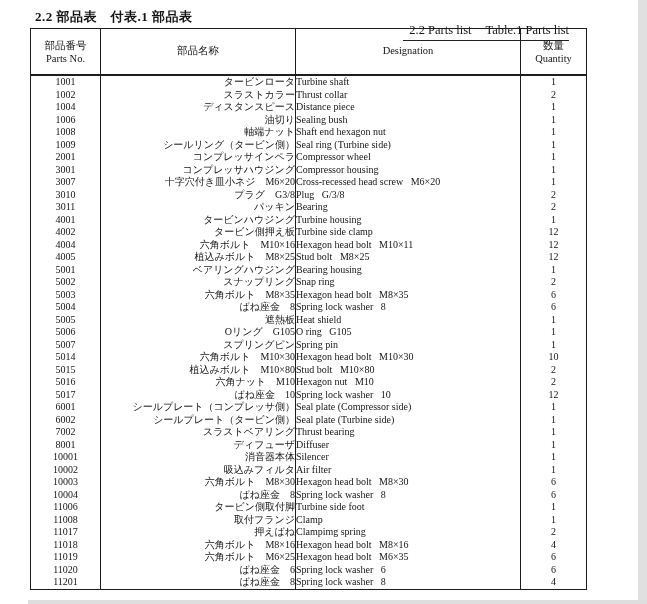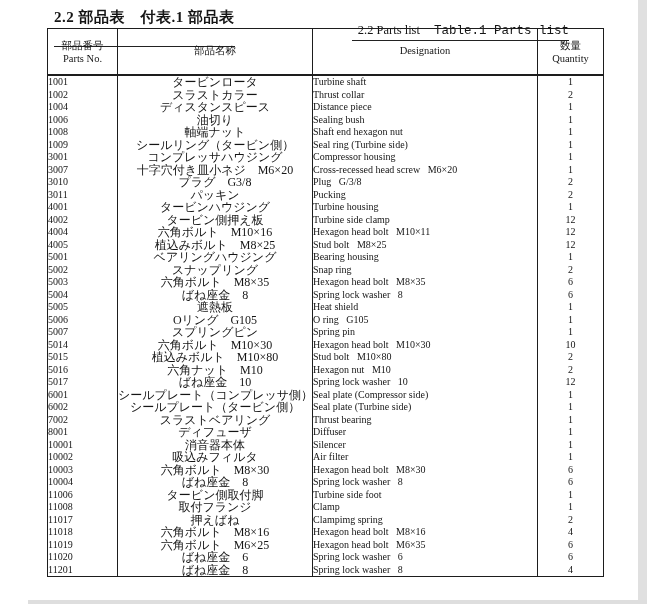--- a/index.html
+++ b/index.html
@@ -5,50 +5,50 @@
   html,body{margin:0;padding:0;}
   body{
     width:647px;height:604px;position:relative;background:#ffffff;
     font-family:"Liberation Serif","DejaVu Serif",serif;
     color:#151515;overflow:hidden;
   }
   .scan-edge-right{position:absolute;top:0;right:0;width:9px;height:604px;background:#e0e0e0;}
   .scan-edge-bottom{position:absolute;left:28px;bottom:0;right:0;height:4px;background:#dedede;}
 
   .title-left{
-    position:absolute;left:54px;top:8px;font-size:15px;font-weight:bold;
-    letter-spacing:0.5px;border-bottom:1.5px solid #222;padding-bottom:19px;white-space:pre;
+    position:absolute;left:35px;top:8px;font-size:13px;font-weight:bold;
+    letter-spacing:0.5px;border-bottom:1.5px solid #222;padding-bottom:2px;white-space:pre;
   }
   .title-right{
     position:absolute;right:78px;top:8px;font-size:12.5px;
     border-bottom:1.5px solid #222;padding-bottom:2px;white-space:pre;
   }
   .title-right .serif-part{font-family:"Liberation Serif","DejaVu Serif",serif;margin-top:7px;}
-  .title-right .sans-part{font-family:Liberation Mono, monospace;margin-left:14px;}
+  .title-right .sans-part{font-family:Liberation Serif, serif;margin-left:14px;}
 
   table.parts{
-    position:absolute;left:47px;top:28px;width:556px;
+    position:absolute;left:30px;top:28px;width:556px;
     border-collapse:collapse;table-layout:fixed;
   }
   table.parts td,table.parts th{
     border-left:1.4px solid #1d1d1d;border-right:1.4px solid #1d1d1d;
     padding:0;margin:0;overflow:hidden;
   }
   table.parts{border:1.6px solid #1d1d1d;}
   thead th{
     border-bottom:2.2px solid #1d1d1d;
     font-weight:normal;font-size:10.5px;line-height:13px;
     height:30px;vertical-align:middle;text-align:center;
   }
   thead th.va-top{vertical-align:top;padding-top:15px;}
   tbody td{
     height:12.5px;line-height:12.5px;font-size:10px;white-space:pre;
   }
-  td.col-no{}
-  td.col-name{text-align:center;padding-left:5px;font-size:12px;}
+  td.col-no{text-align:center;}
+  td.col-name{text-align:right;padding-left:5px;font-size:10px;}
   td.col-desig{text-align:left;padding-left:3px;}
   td.col-qty{text-align:center;}
   .hdr-line{display:block;}
 </style>
 </head>
 <body>
 
 <div class="title-left">2.2 部品表　付表.1 部品表</div>
 
 <div class="title-right">
@@ -107,41 +107,47 @@
         <td class="col-desig">Shaft end hexagon nut</td>
         <td class="col-qty">1</td>
       </tr>
       <tr>
         <td class="col-no">1009</td>
         <td class="col-name">シールリング（タービン側）</td>
         <td class="col-desig">Seal ring (Turbine side)</td>
         <td class="col-qty">1</td>
       </tr>
       <tr>
+        <td class="col-no">2001</td>
+        <td class="col-name">コンプレッサインペラ</td>
+        <td class="col-desig">Compressor wheel</td>
+        <td class="col-qty">1</td>
+      </tr>
+      <tr>
         <td class="col-no">3001</td>
         <td class="col-name">コンプレッサハウジング</td>
         <td class="col-desig">Compressor housing</td>
         <td class="col-qty">1</td>
       </tr>
       <tr>
         <td class="col-no">3007</td>
         <td class="col-name">十字穴付き皿小ネジ　M6×20</td>
         <td class="col-desig">Cross-recessed head screw   M6×20</td>
         <td class="col-qty">1</td>
       </tr>
       <tr>
         <td class="col-no">3010</td>
         <td class="col-name">プラグ　G3/8</td>
         <td class="col-desig">Plug   G/3/8</td>
         <td class="col-qty">2</td>
       </tr>
       <tr>
         <td class="col-no">3011</td>
         <td class="col-name">パッキン</td>
-        <td class="col-desig">Pucking</td>
+        <td class="col-desig">Bearing</td>
         <td class="col-qty">2</td>
       </tr>
       <tr>
         <td class="col-no">4001</td>
         <td class="col-name">タービンハウジング</td>
         <td class="col-desig">Turbine housing</td>
         <td class="col-qty">1</td>
       </tr>
       <tr>
         <td class="col-no">4002</td>

